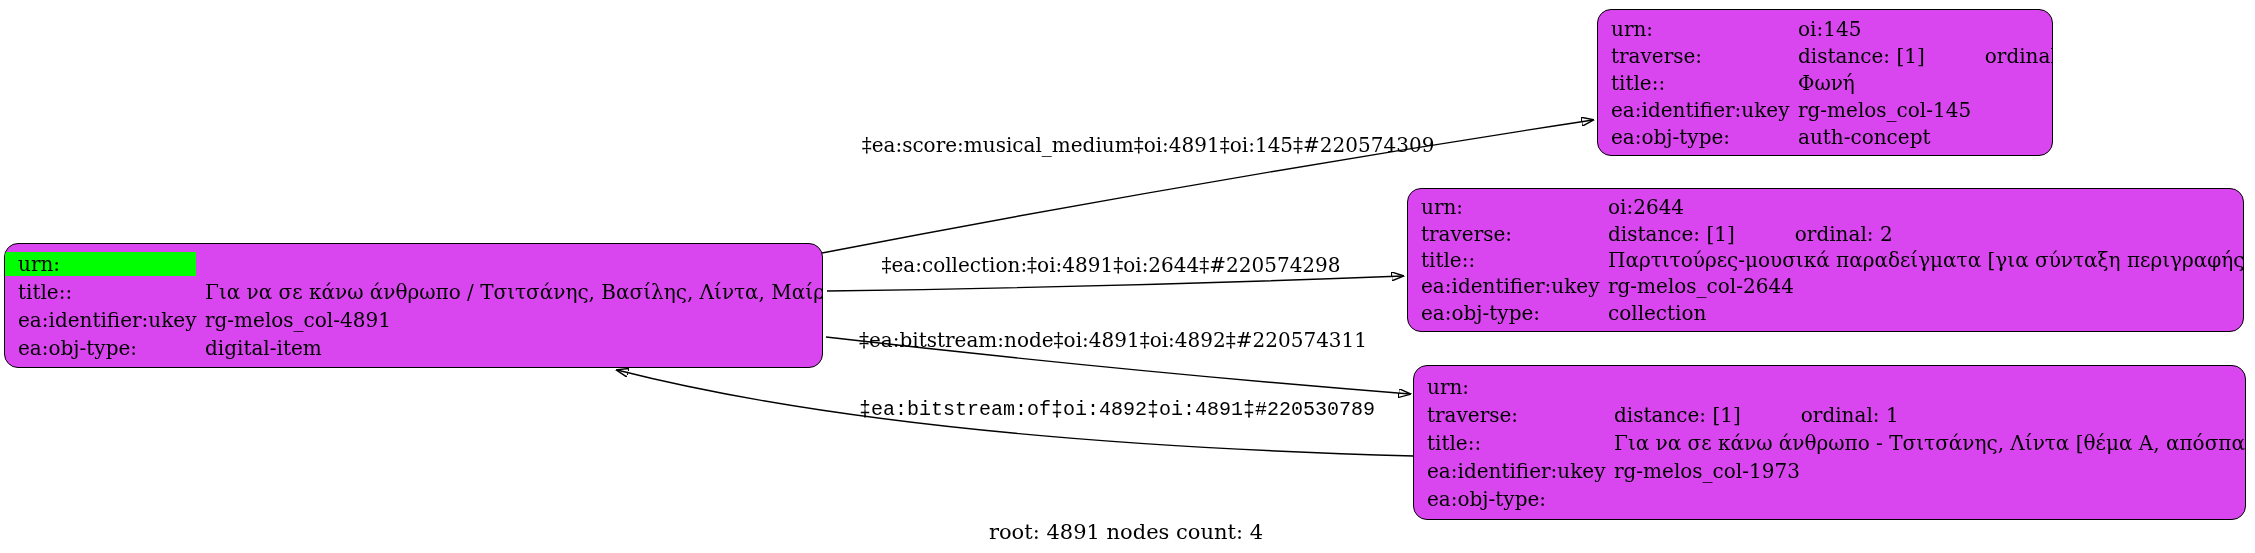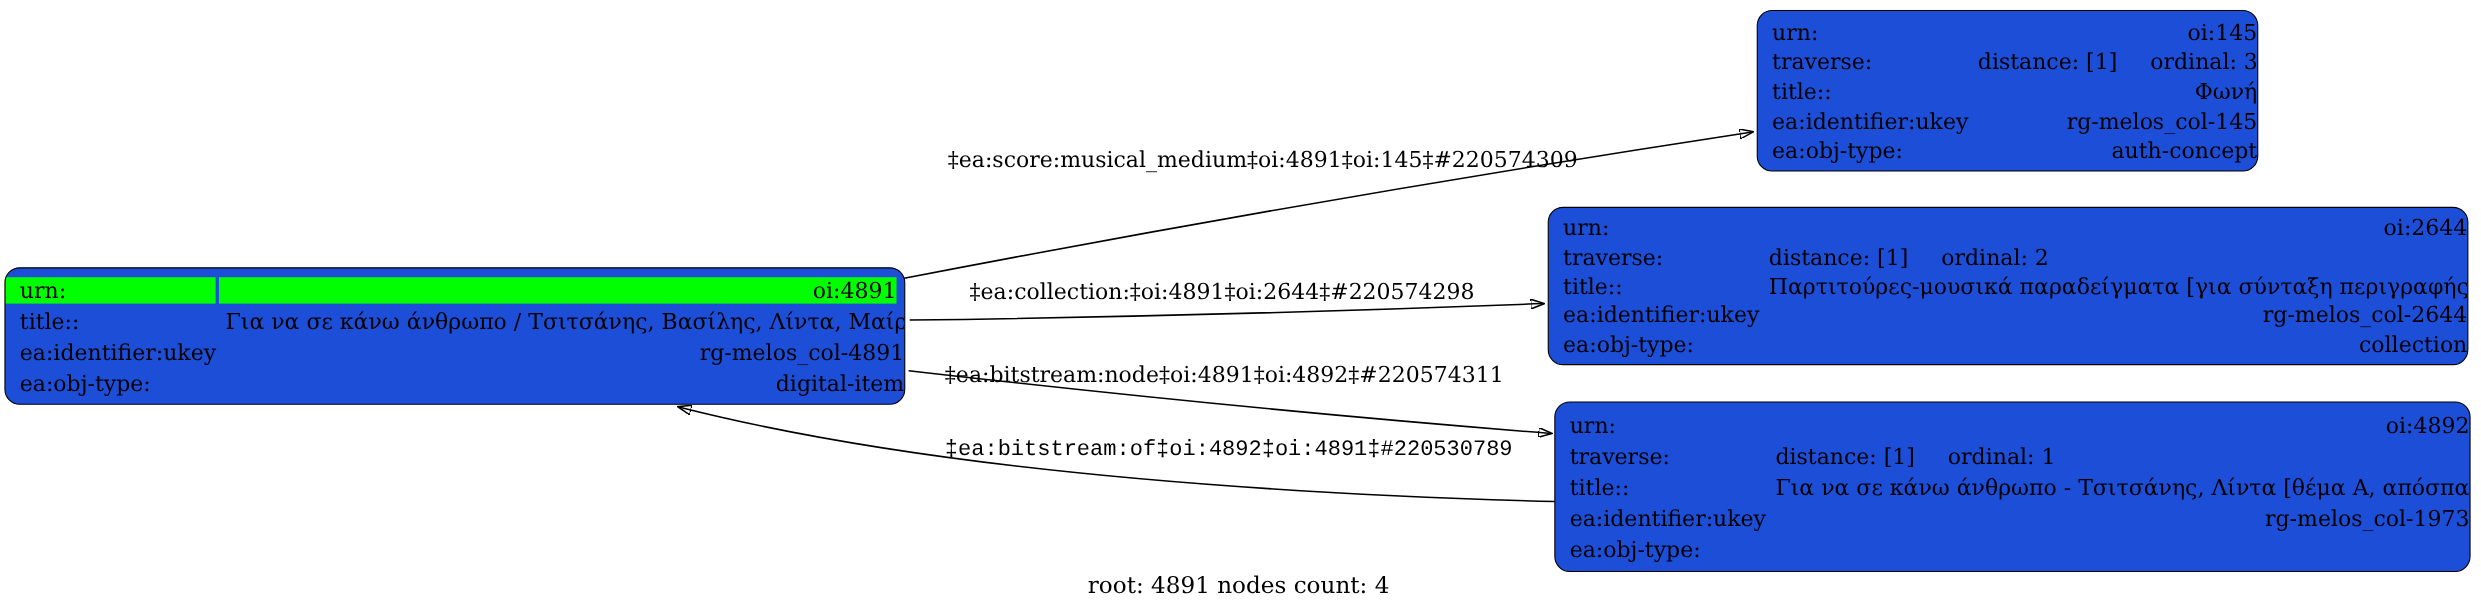--- a/index.html
+++ b/index.html
@@ -4,29 +4,29 @@
 <style>
   html,body { margin:0; padding:0; background:#ffffff; }
   #canvas {
     position:relative; width:2255px; height:553px; background:#ffffff;
     font-family:"DejaVu Serif", serif; color:#000;
   }
   #edge-layer { position:absolute; left:0; top:0; width:2255px; height:553px; }
   #edge-layer path { fill:none; stroke:#000; stroke-width:1.4; }
 
   .node {
-    position:absolute; box-sizing:border-box; background:#1d4ed8;
+    position:absolute; box-sizing:border-box; background:#d946ef;
     border:1.5px solid #000; border-radius:14px;
     display:flex; flex-direction:column; justify-content:center;
     padding:5px 0; overflow:hidden;
   }
   .row { display:flex; align-items:center; height:28px; font-size:20px; }
   .lbl { flex:none; width:178px; padding-left:13px; white-space:nowrap; }
-  .val { flex:1 1 auto; padding-left:9px; white-space:nowrap; overflow:hidden;text-align:right; }
-  .val-split { display:flex; gap:30px; }
+  .val { flex:1 1 auto; padding-left:9px; white-space:nowrap; overflow:hidden; }
+  .val-split { display:flex; gap:60px; }
   .row-hl .lbl { margin-right:3px; }
   .row-hl .val { margin-right:7px; }
 
   .edge-label {
     position:absolute; transform:translateX(-50%);
     white-space:nowrap; font-size:20px;
   }
   .footer-label {
     position:absolute; transform:translateX(-50%);
     white-space:nowrap; font-size:21px;
@@ -45,21 +45,20 @@
     </defs>
     <path d="M 822,253 Q 1200,180 1593,120" marker-end="url(#arrow)"></path>
     <path d="M 827,291 Q 1120,287 1403,276" marker-end="url(#arrow)"></path>
     <path d="M 826,337 Q 1130,372 1410,394" marker-end="url(#arrow)"></path>
     <path d="M 1414,456 Q 900,442 617,370" marker-end="url(#arrow)"></path>
   </svg>
 
   <div class="node" style="left:4px; top:243px; width:819px; height:125px;">
     <div class="row row-hl">
       <span class="lbl hl" style="background: rgb(0, 255, 0);">urn:</span>
-      <span class="val hl" style="background: rgb(0, 255, 0);">oi:4891</span>
     </div>
     <div class="row">
       <span class="lbl">title::</span>
       <span class="val">Για να σε κάνω άνθρωπο / Τσιτσάνης, Βασίλης, Λίντα, Μαίρη ...</span>
     </div>
     <div class="row">
       <span class="lbl">ea:identifier:ukey</span>
       <span class="val">rg-melos_col-4891</span>
     </div>
     <div class="row">
@@ -116,21 +115,20 @@
     </div>
     <div class="row">
       <span class="lbl">ea:obj-type:</span>
       <span class="val">collection</span>
     </div>
   </div>
 
   <div class="node" style="left:1413px; top:365px; width:833px; height:155px;">
     <div class="row">
       <span class="lbl">urn:</span>
-      <span class="val">oi:4892</span>
     </div>
     <div class="row">
       <span class="lbl">traverse:</span>
       <span class="val val-split">
         <span>distance: [1]</span>
         <span>ordinal: 1</span>
       </span>
     </div>
     <div class="row">
       <span class="lbl">title::</span>

